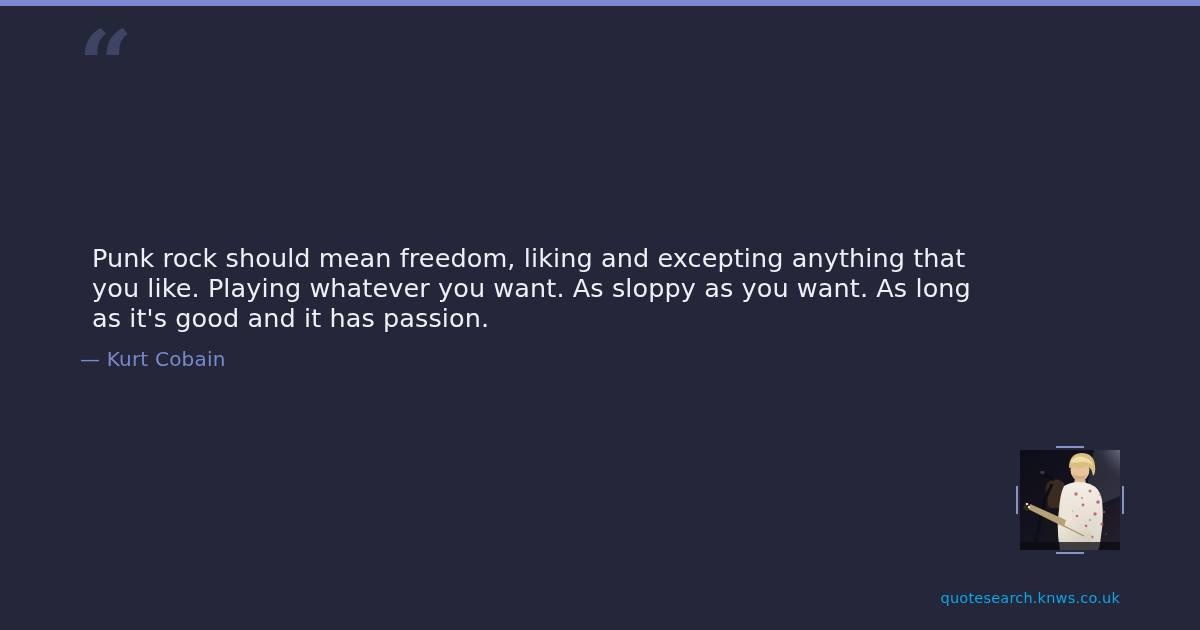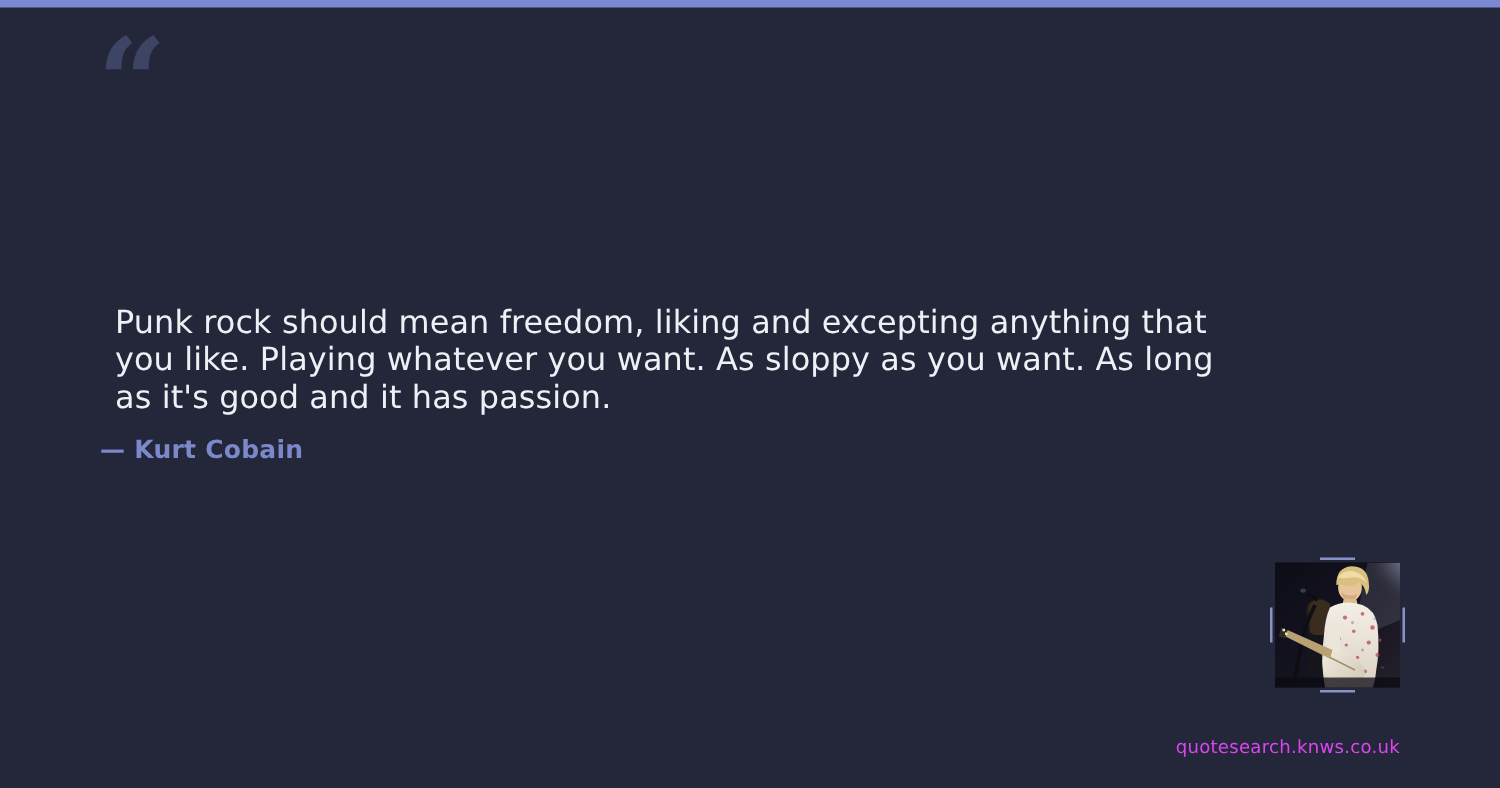--- a/index.html
+++ b/index.html
@@ -66,21 +66,21 @@
   }
 
   .author-line {
     position: absolute;
     left: 80px;
     top: 347px;
     display: flex;
     align-items: center;
     gap: 0px;
     font-size: 20px;
-    font-weight: 700;
+    font-weight: 400;
     color: #7b88cc;
     letter-spacing: 0.2px;
   }
 
   
   .thumb-wrap {
     position: absolute;
     left: 1020px;
     top: 450px;
     width: 100px;
@@ -106,21 +106,21 @@
   .tick-right  { left: 102px; top: 36px;  width: 2px;  height: 28px; }
   .tick-top    { left: 36px;  top: -4px;  width: 28px; height: 2px; }
   .tick-bottom { left: 36px;  top: 102px; width: 28px; height: 2px; }
 
   
   .site-url {
     position: absolute;
     right: 80px;
     top: 590px;
     font-size: 14.5px;
-    color: #d946ef;
+    color: #0ea5e9;
     letter-spacing: 0.2px;
     text-align: center;
   }
 </style>
 </head>
 <body>
 
 <div class="card">
 
   <div class="top-accent"></div>

